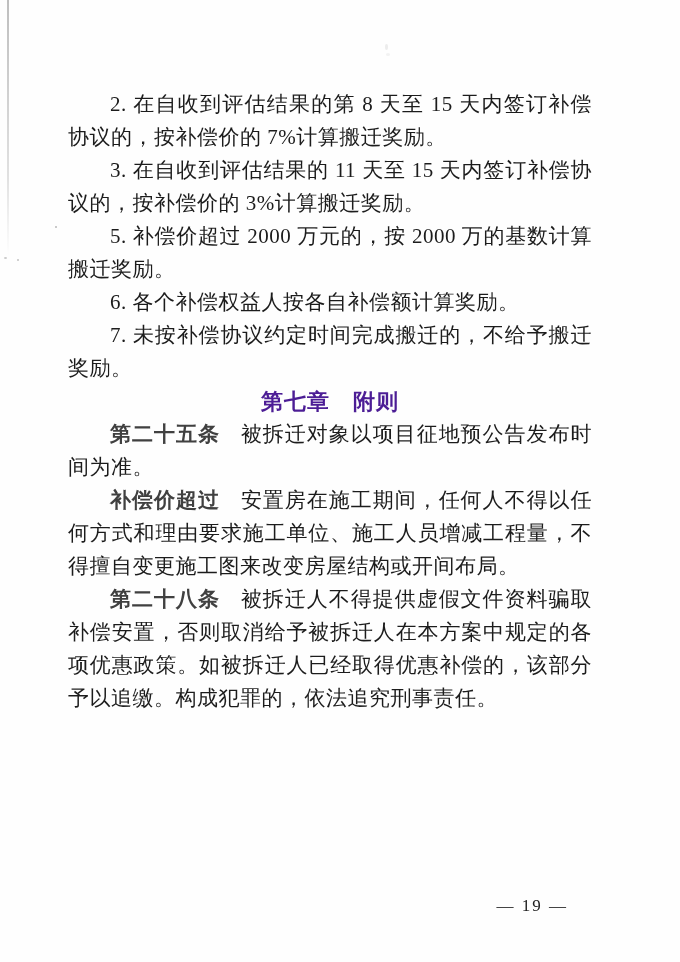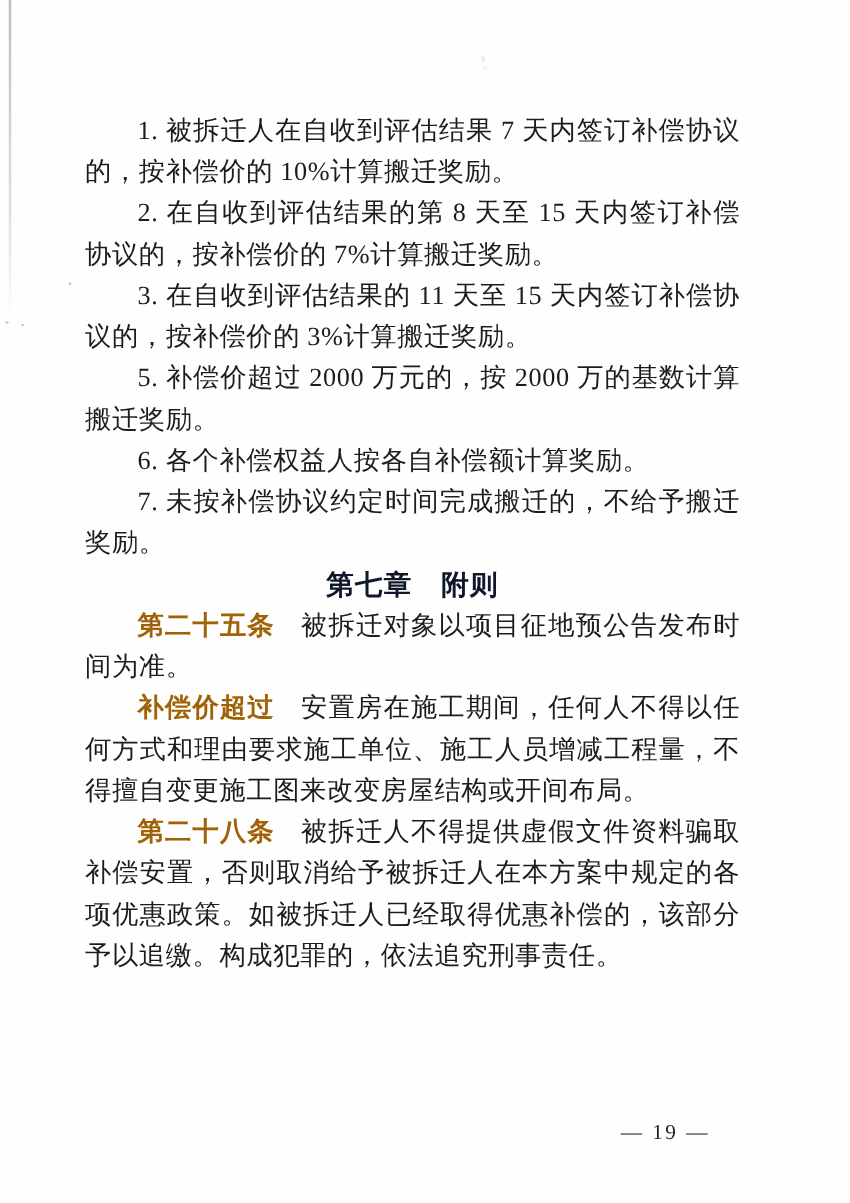--- a/index.html
+++ b/index.html
@@ -30,26 +30,26 @@
     text-indent: 2em;
     letter-spacing: 0.5px;
     word-break: break-all;
   }
   .chapter-heading {
     margin: 0;
     font-size: 22px;
     line-height: 33px;
     text-align: center;
     font-weight: bold;
-    color: #0f172a;
+    color: #4c1d95;
     letter-spacing: 1px;
   }
   .article-num {
     font-weight: bold;
-    color: #a16207;
+    color: #404040;
     margin-right: 1em;
   }
   .footer {
     position: absolute;
     top: 896px;
     right: 112px;
     font-size: 17px;
     letter-spacing: 2px;
     color: #222222;
   }
@@ -79,21 +79,20 @@
 
 <div class="page">
   <div class="scan-line"></div>
   <div class="speck s1"></div>
   <div class="speck s2"></div>
   <div class="speck s3"></div>
   <div class="speck s4"></div>
   <div class="speck s5"></div>
 
   <div class="content">
-    <p class="para">1. 被拆迁人在自收到评估结果 7 天内签订补偿协议的，按补偿价的 10%计算搬迁奖励。</p>
     <p class="para">2. 在自收到评估结果的第 8 天至 15 天内签订补偿协议的，按补偿价的 7%计算搬迁奖励。</p>
     <p class="para">3. 在自收到评估结果的 11 天至 15 天内签订补偿协议的，按补偿价的 3%计算搬迁奖励。</p>
     <p class="para">5. 补偿价超过 2000 万元的，按 2000 万的基数计算搬迁奖励。</p>
     <p class="para">6. 各个补偿权益人按各自补偿额计算奖励。</p>
     <p class="para">7. 未按补偿协议约定时间完成搬迁的，不给予搬迁奖励。</p>
 
     <h2 class="chapter-heading">第七章　附则</h2>
 
     <p class="para">
       <span class="article-num">第二十五条</span><span>被拆迁对象以项目征地预公告发布时间为准。</span>

